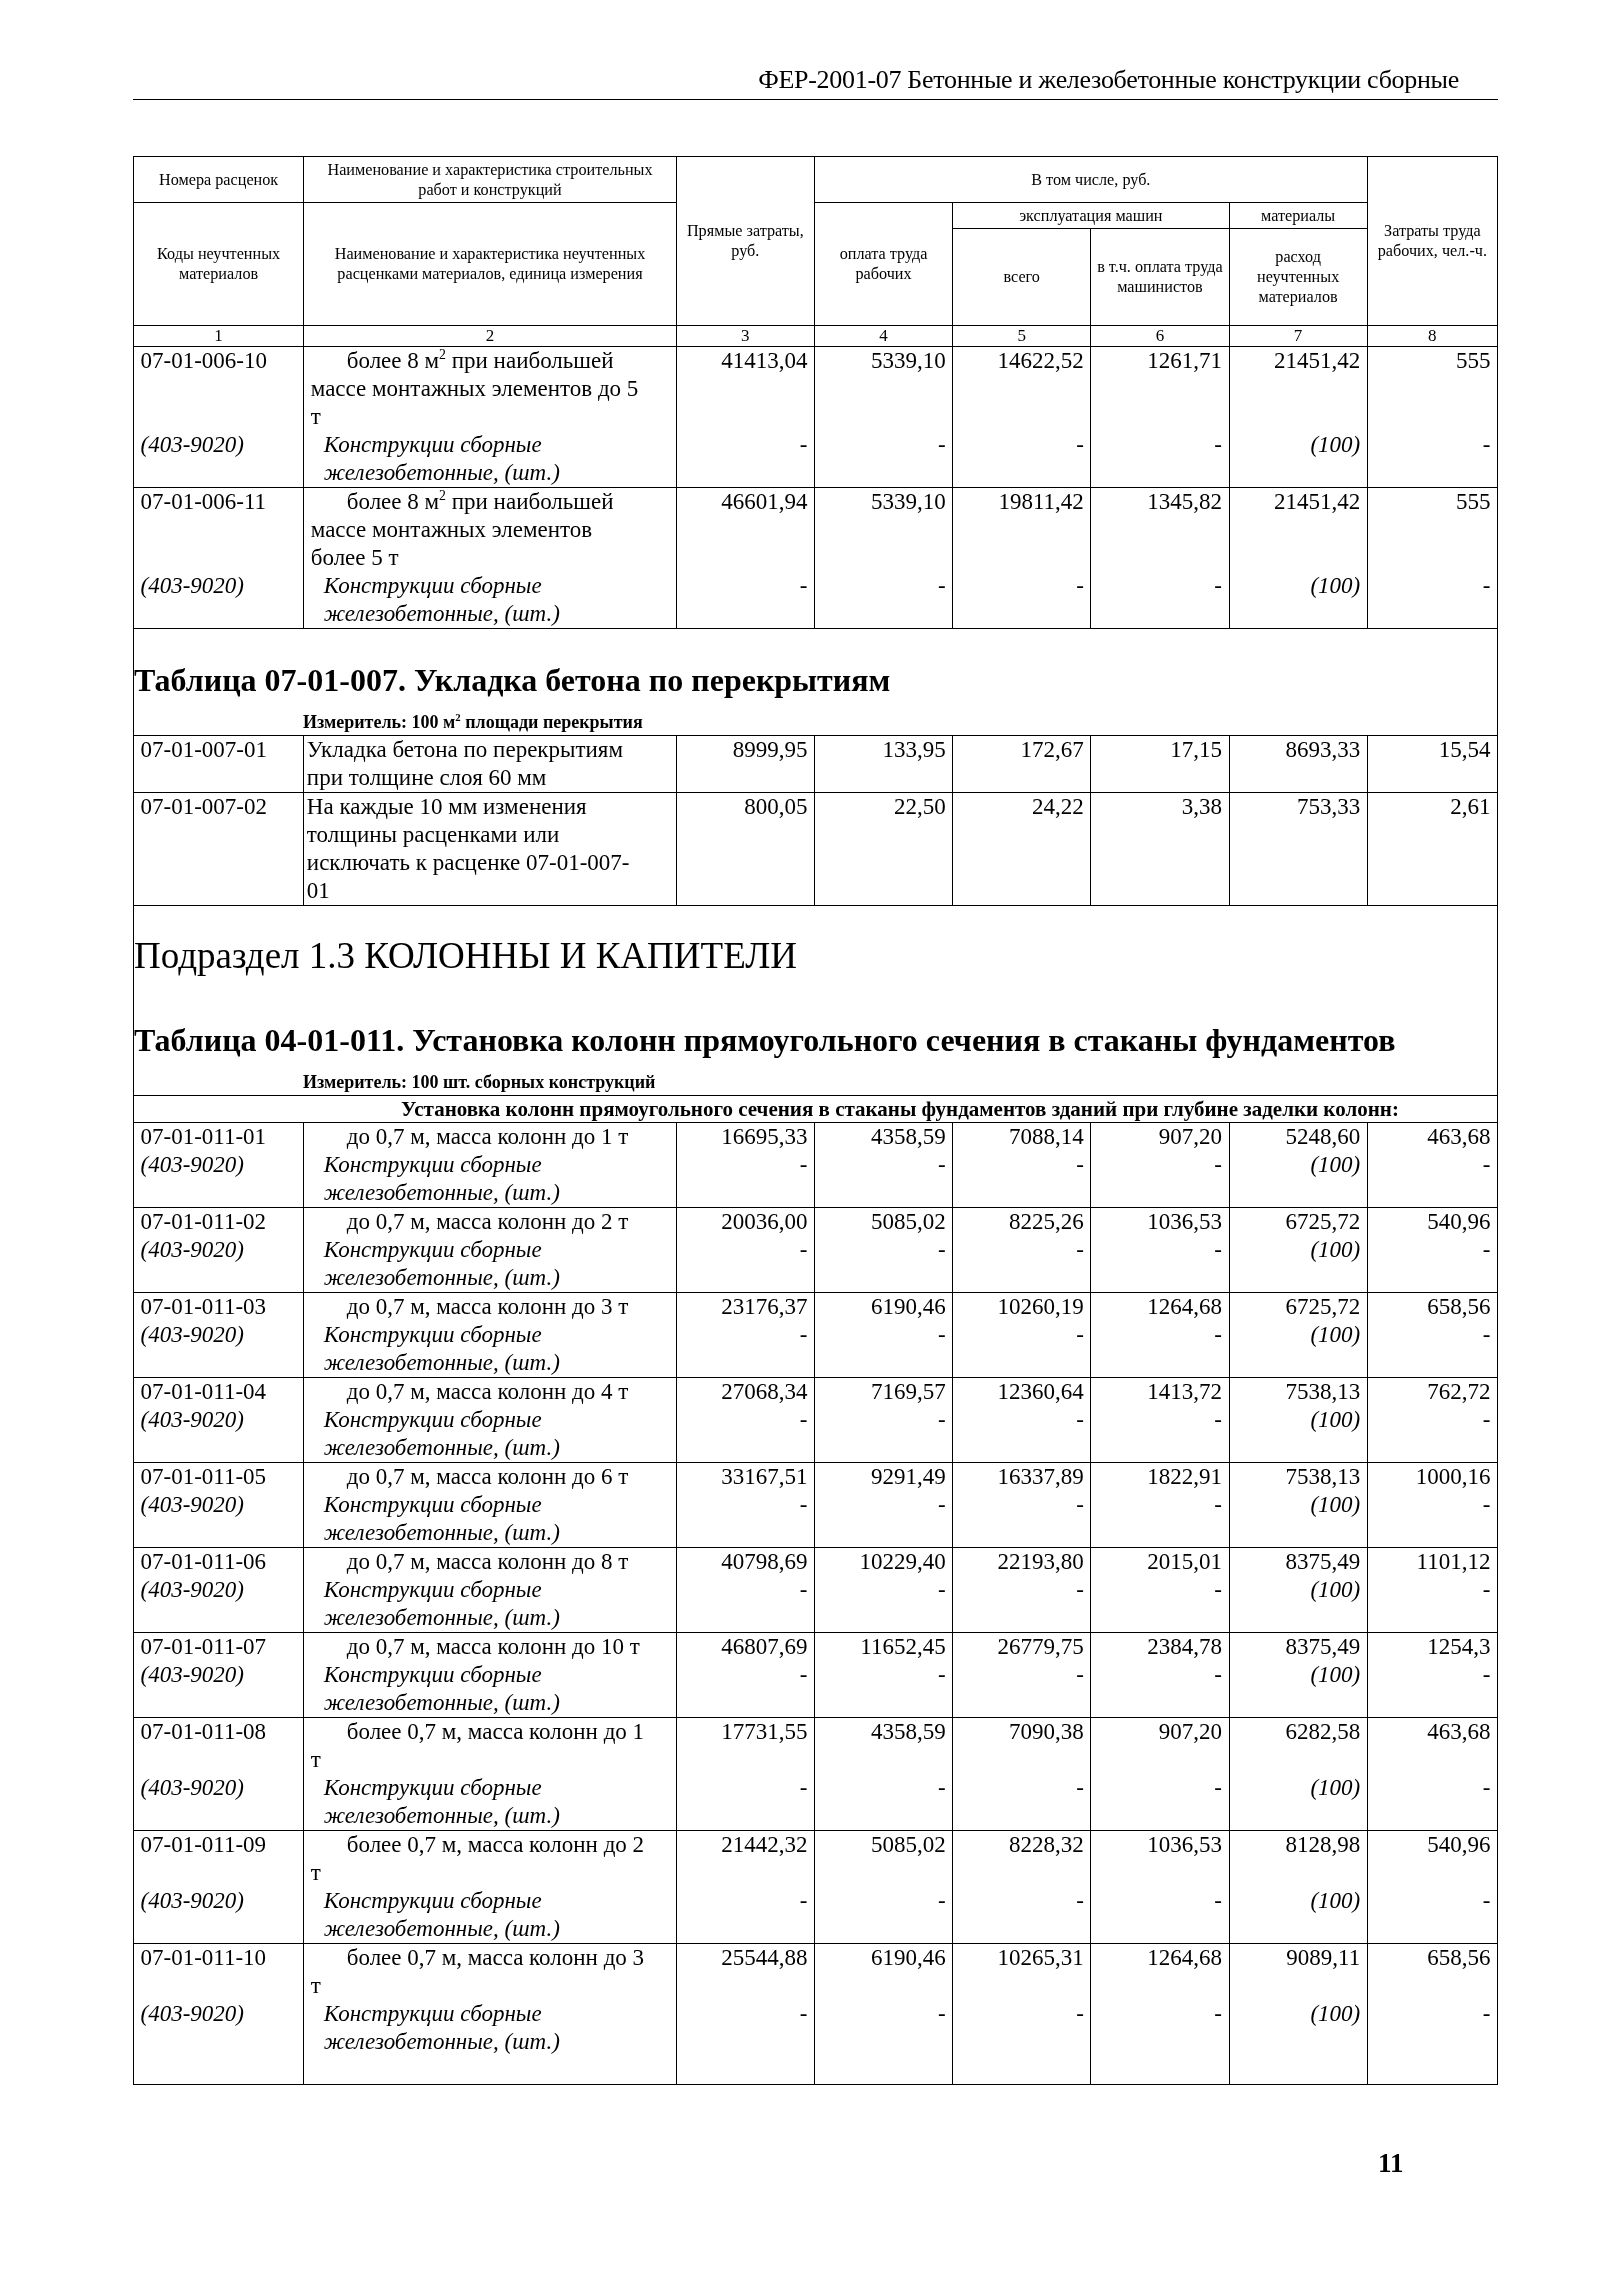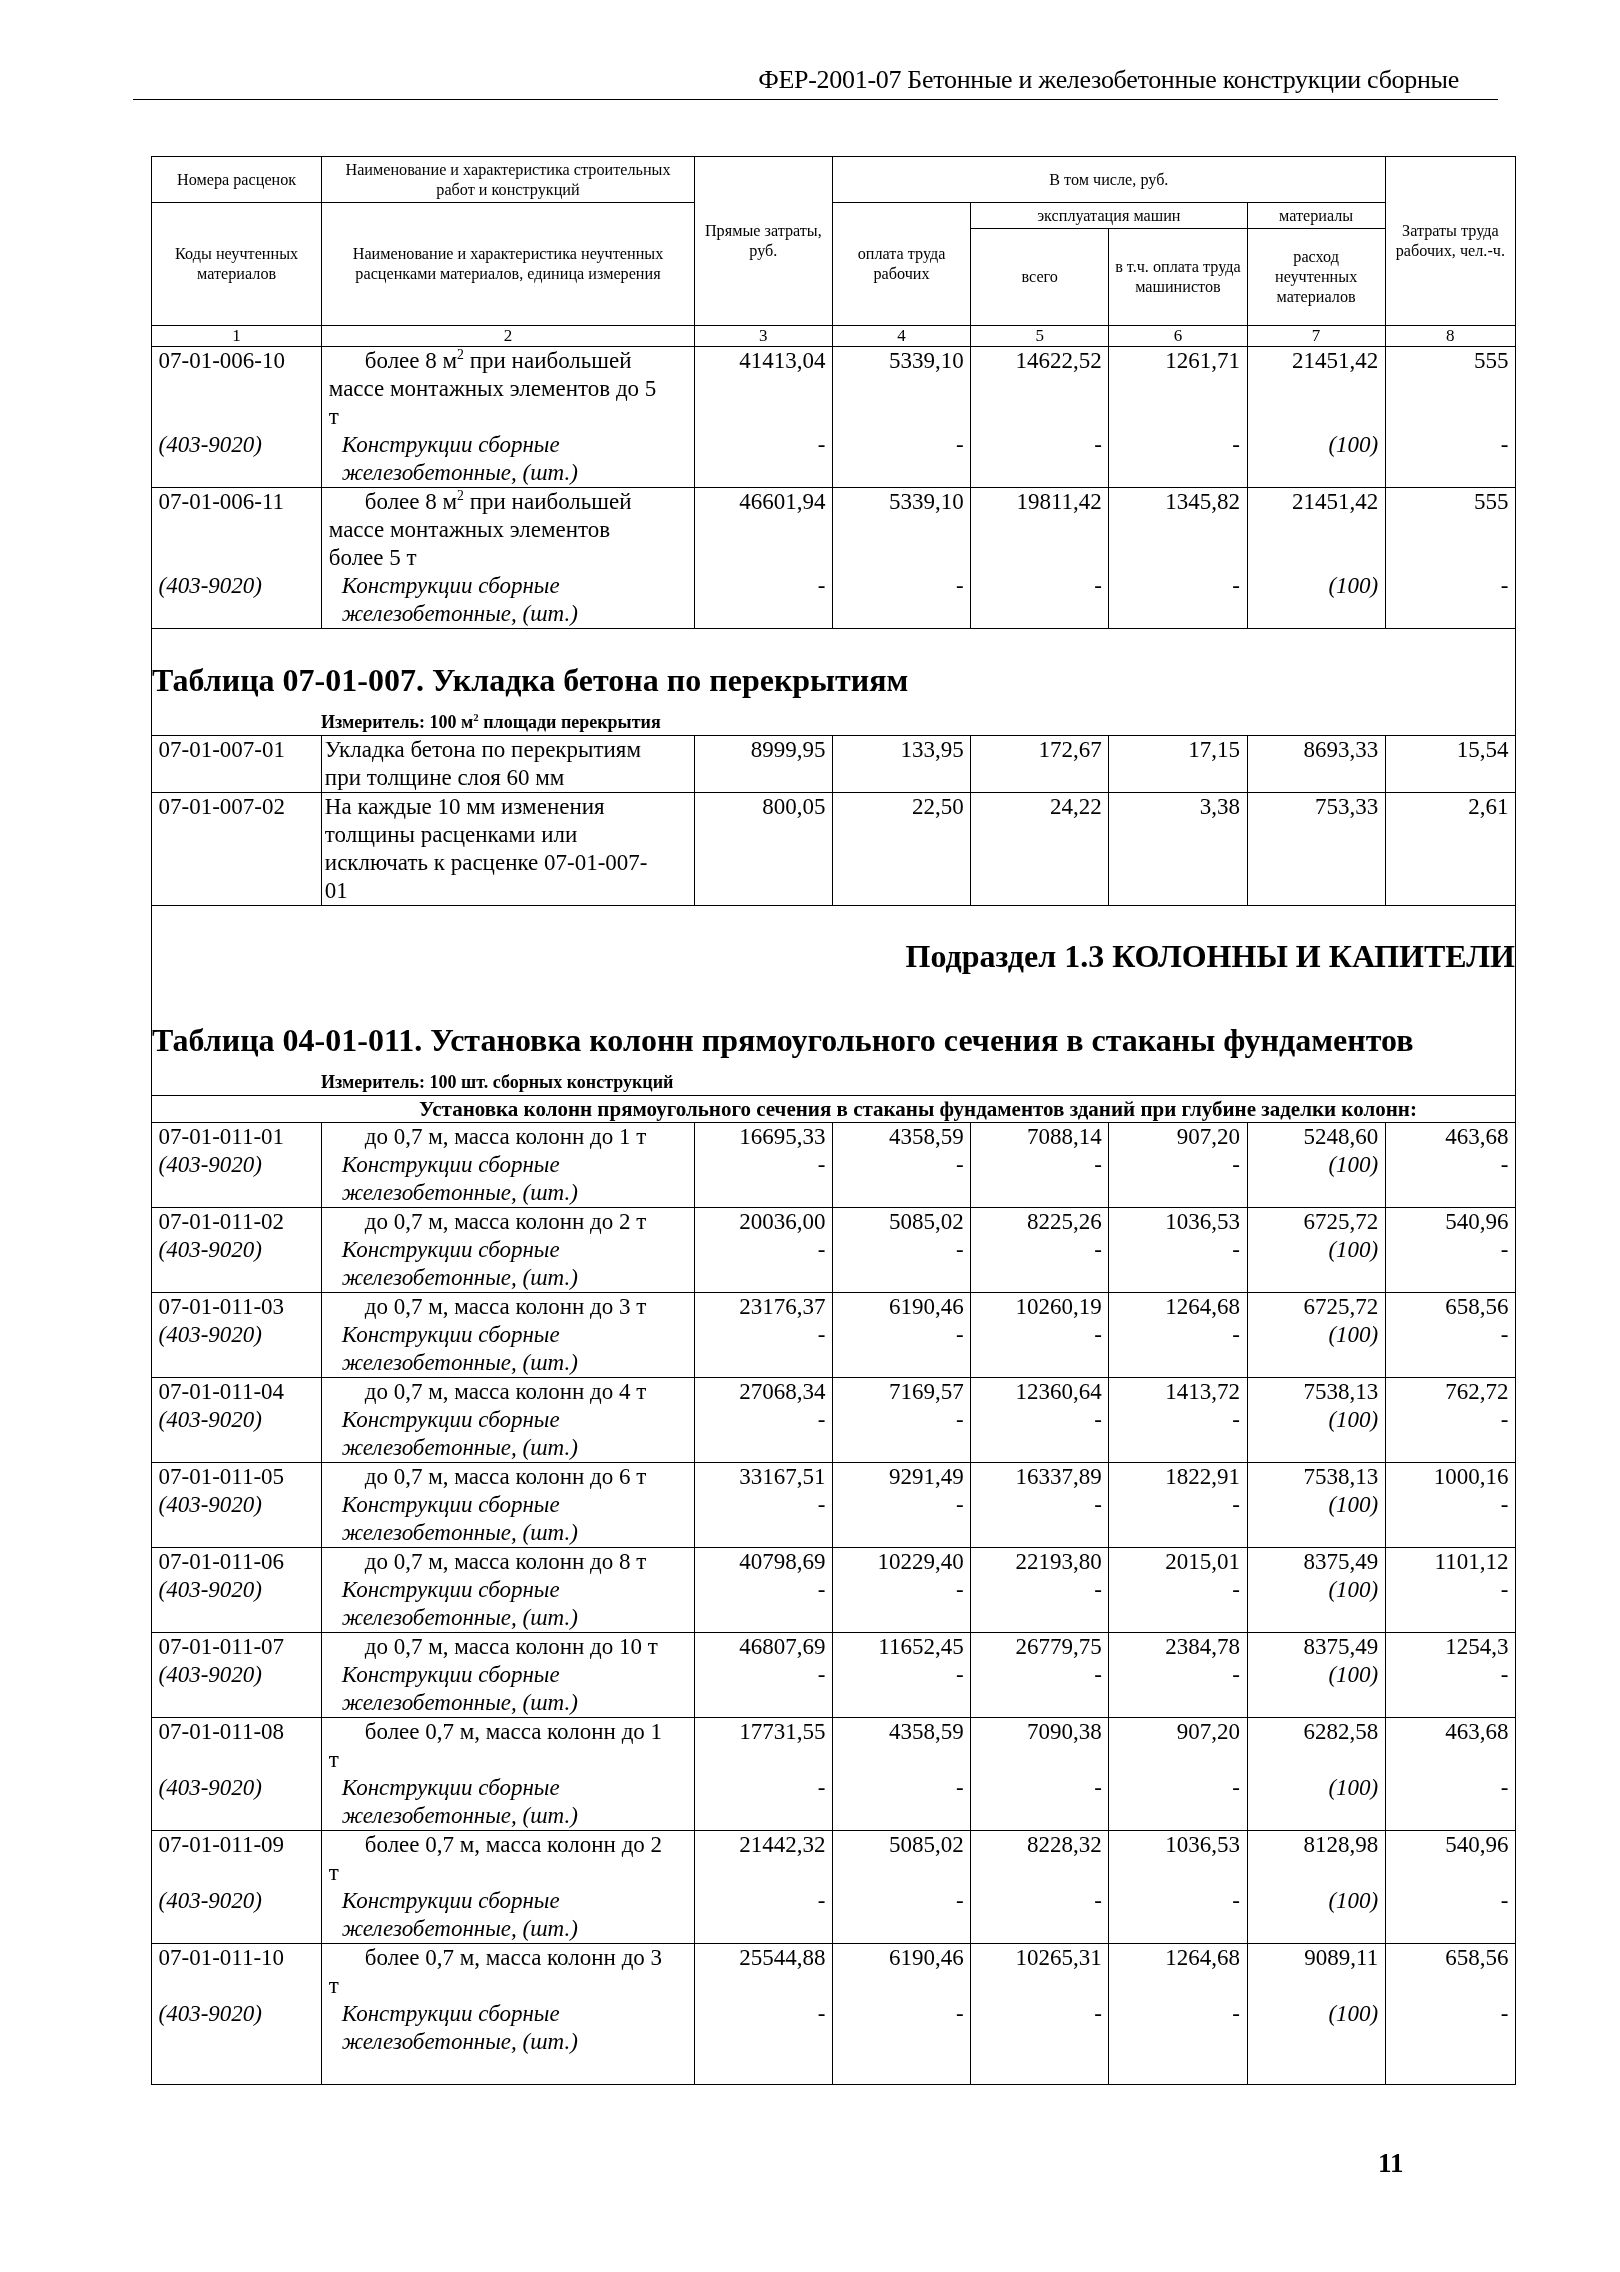--- a/index.html
+++ b/index.html
@@ -10,21 +10,21 @@
   .running-header {
     position: absolute; left: 133px; top: 96px; width: 1365px;
     border-bottom: 1.9px solid #000; padding-bottom: 2.6px;
   }
   .running-header .txt {
     position: absolute; right: 39px; bottom: 3.9px;
     font-size: 26px; white-space: nowrap; letter-spacing: -0.3px;
   }
   table.grid {
     position: absolute; left: 133px; top: 156px; width: 1365px;
-    border-collapse: collapse; table-layout: fixed; margin-left: 18px;
+    border-collapse: collapse; table-layout: fixed;
   }
   table.grid td {
     border: 1.3px solid #000; padding: 0 6.5px; vertical-align: top;
     font-size: 23px; line-height: 28px;
   }
   table.grid col.c1 { width: 170px; }
   table.grid col.c2 { width: 372px; }
   table.grid col.c3 { width: 138px; }
   table.grid col.c4 { width: 138px; }
   table.grid col.c5 { width: 138px; }
@@ -45,21 +45,21 @@
     border-left: 1.3px solid #000; border-right: 1.9px solid #000;
   }
   .table-title {
     font-family: "Liberation Serif", serif; font-weight: bold; font-size: 32px;
     line-height: 39px; padding-top: 32.5px; white-space: nowrap;
   }
   .measure {
     font-weight: bold; font-size: 18px; padding-left: 169px; padding-top: 9px; line-height: 26px;
   }
   .subsection-title {
-    text-align: right; font-weight: bold; font-size: 32px; padding-top: 23.4px; line-height: 52px;
+    text-align: left; font-weight: normal; font-size: 37px; padding-top: 23.4px; line-height: 52px;
   }
   .group-caption {
     font-weight: bold; font-size: 21px; padding-left: 169px; line-height: 26px; white-space: nowrap; text-align: center;
   }
   .page-number {
     position: absolute; left: 1378px; top: 2148px; font-weight: bold; font-size: 27px;
   }
   sup { font-size: 60%; line-height: 0; }
 </style>
 </head>

